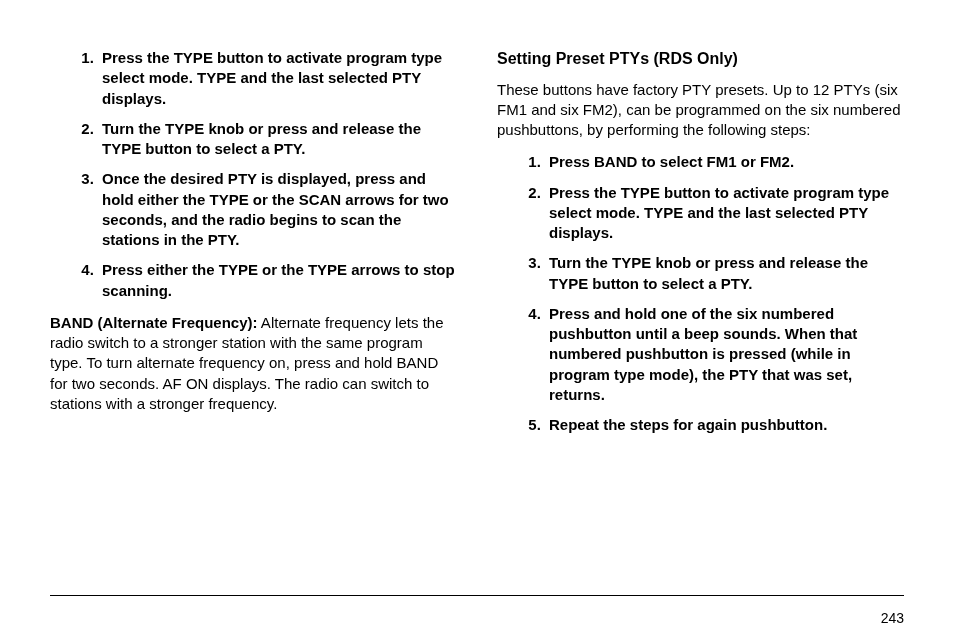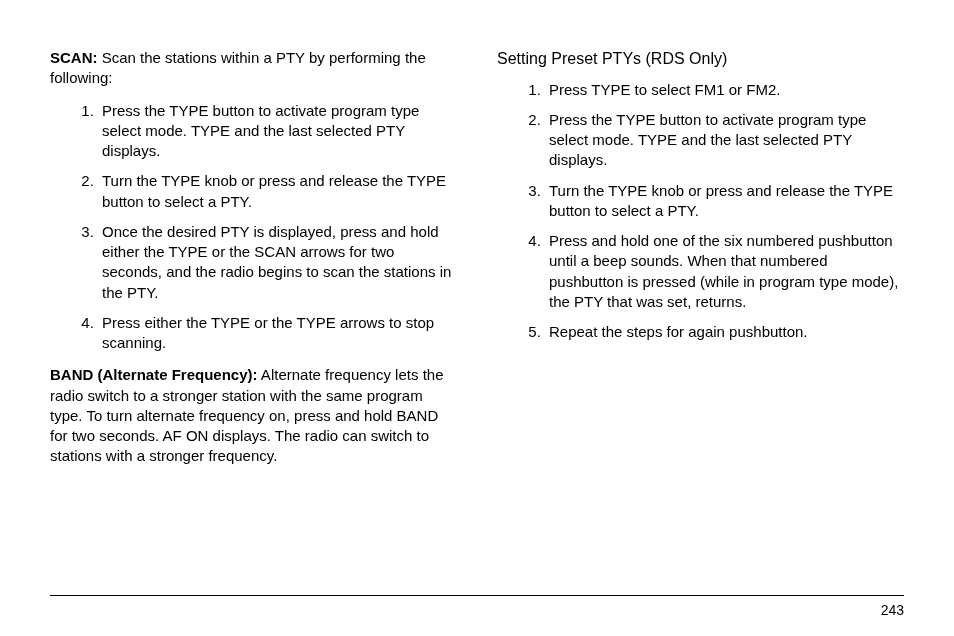--- a/index.html
+++ b/index.html
@@ -31,63 +31,62 @@
     .bold-lead {
       font-weight: bold;
     }
     ol {
       padding-left: 48px;
       margin-bottom: 12px;
     }
     ol li {
       margin-bottom: 10px;
       padding-left: 4px;
+      font-weight: bold;
     }
     h3 {
       font-size: 16px;
-      font-weight: normal;
+      font-weight: bold;
       margin-bottom: 10px;
     }
     .footer-rule {
       position: absolute;
       left: 50px;
       right: 50px;
       bottom: 40px;
       border-top: 1.5px solid #000;
     }
     .page-number {
       position: absolute;
       right: 50px;
-      bottom: 16px;
+      bottom: 8px;
       font-size: 14px;
     }
   </style>
 </head>
 <body>
 
 <div class="columns">
   <div class="column">
-    <p class="para">
-      <span class="bold-lead">SCAN:</span><span>  Scan the stations within a PTY by performing the following:</span>
-    </p>
     <ol>
       <li>Press the TYPE button to activate program type select mode. TYPE and the last selected PTY displays.</li>
       <li>Turn the TYPE knob or press and release the TYPE button to select a PTY.</li>
       <li>Once the desired PTY is displayed, press and hold either the TYPE or the SCAN arrows for two seconds, and the radio begins to scan the stations in the PTY.</li>
       <li>Press either the TYPE or the TYPE arrows to stop scanning.</li>
     </ol>
     <p class="para">
       <span class="bold-lead">BAND (Alternate Frequency):</span><span>  Alternate frequency lets the radio switch to a stronger station with the same program type. To turn alternate frequency on, press and hold BAND for two seconds. AF ON displays. The radio can switch to stations with a stronger frequency.</span>
     </p>
   </div>
 
   <div class="column">
     <h3>Setting Preset PTYs (RDS Only)</h3>
+    <p class="para">These buttons have factory PTY presets. Up to 12 PTYs (six FM1 and six FM2), can be programmed on the six numbered pushbuttons, by performing the following steps:</p>
     <ol>
-      <li>Press TYPE to select FM1 or FM2.</li>
+      <li>Press BAND to select FM1 or FM2.</li>
       <li>Press the TYPE button to activate program type select mode. TYPE and the last selected PTY displays.</li>
       <li>Turn the TYPE knob or press and release the TYPE button to select a PTY.</li>
       <li>Press and hold one of the six numbered pushbutton until a beep sounds. When that numbered pushbutton is pressed (while in program type mode), the PTY that was set, returns.</li>
       <li>Repeat the steps for again pushbutton.</li>
     </ol>
   </div>
 </div>
 
 <div class="footer-rule"></div>
 <div class="page-number">243</div>

